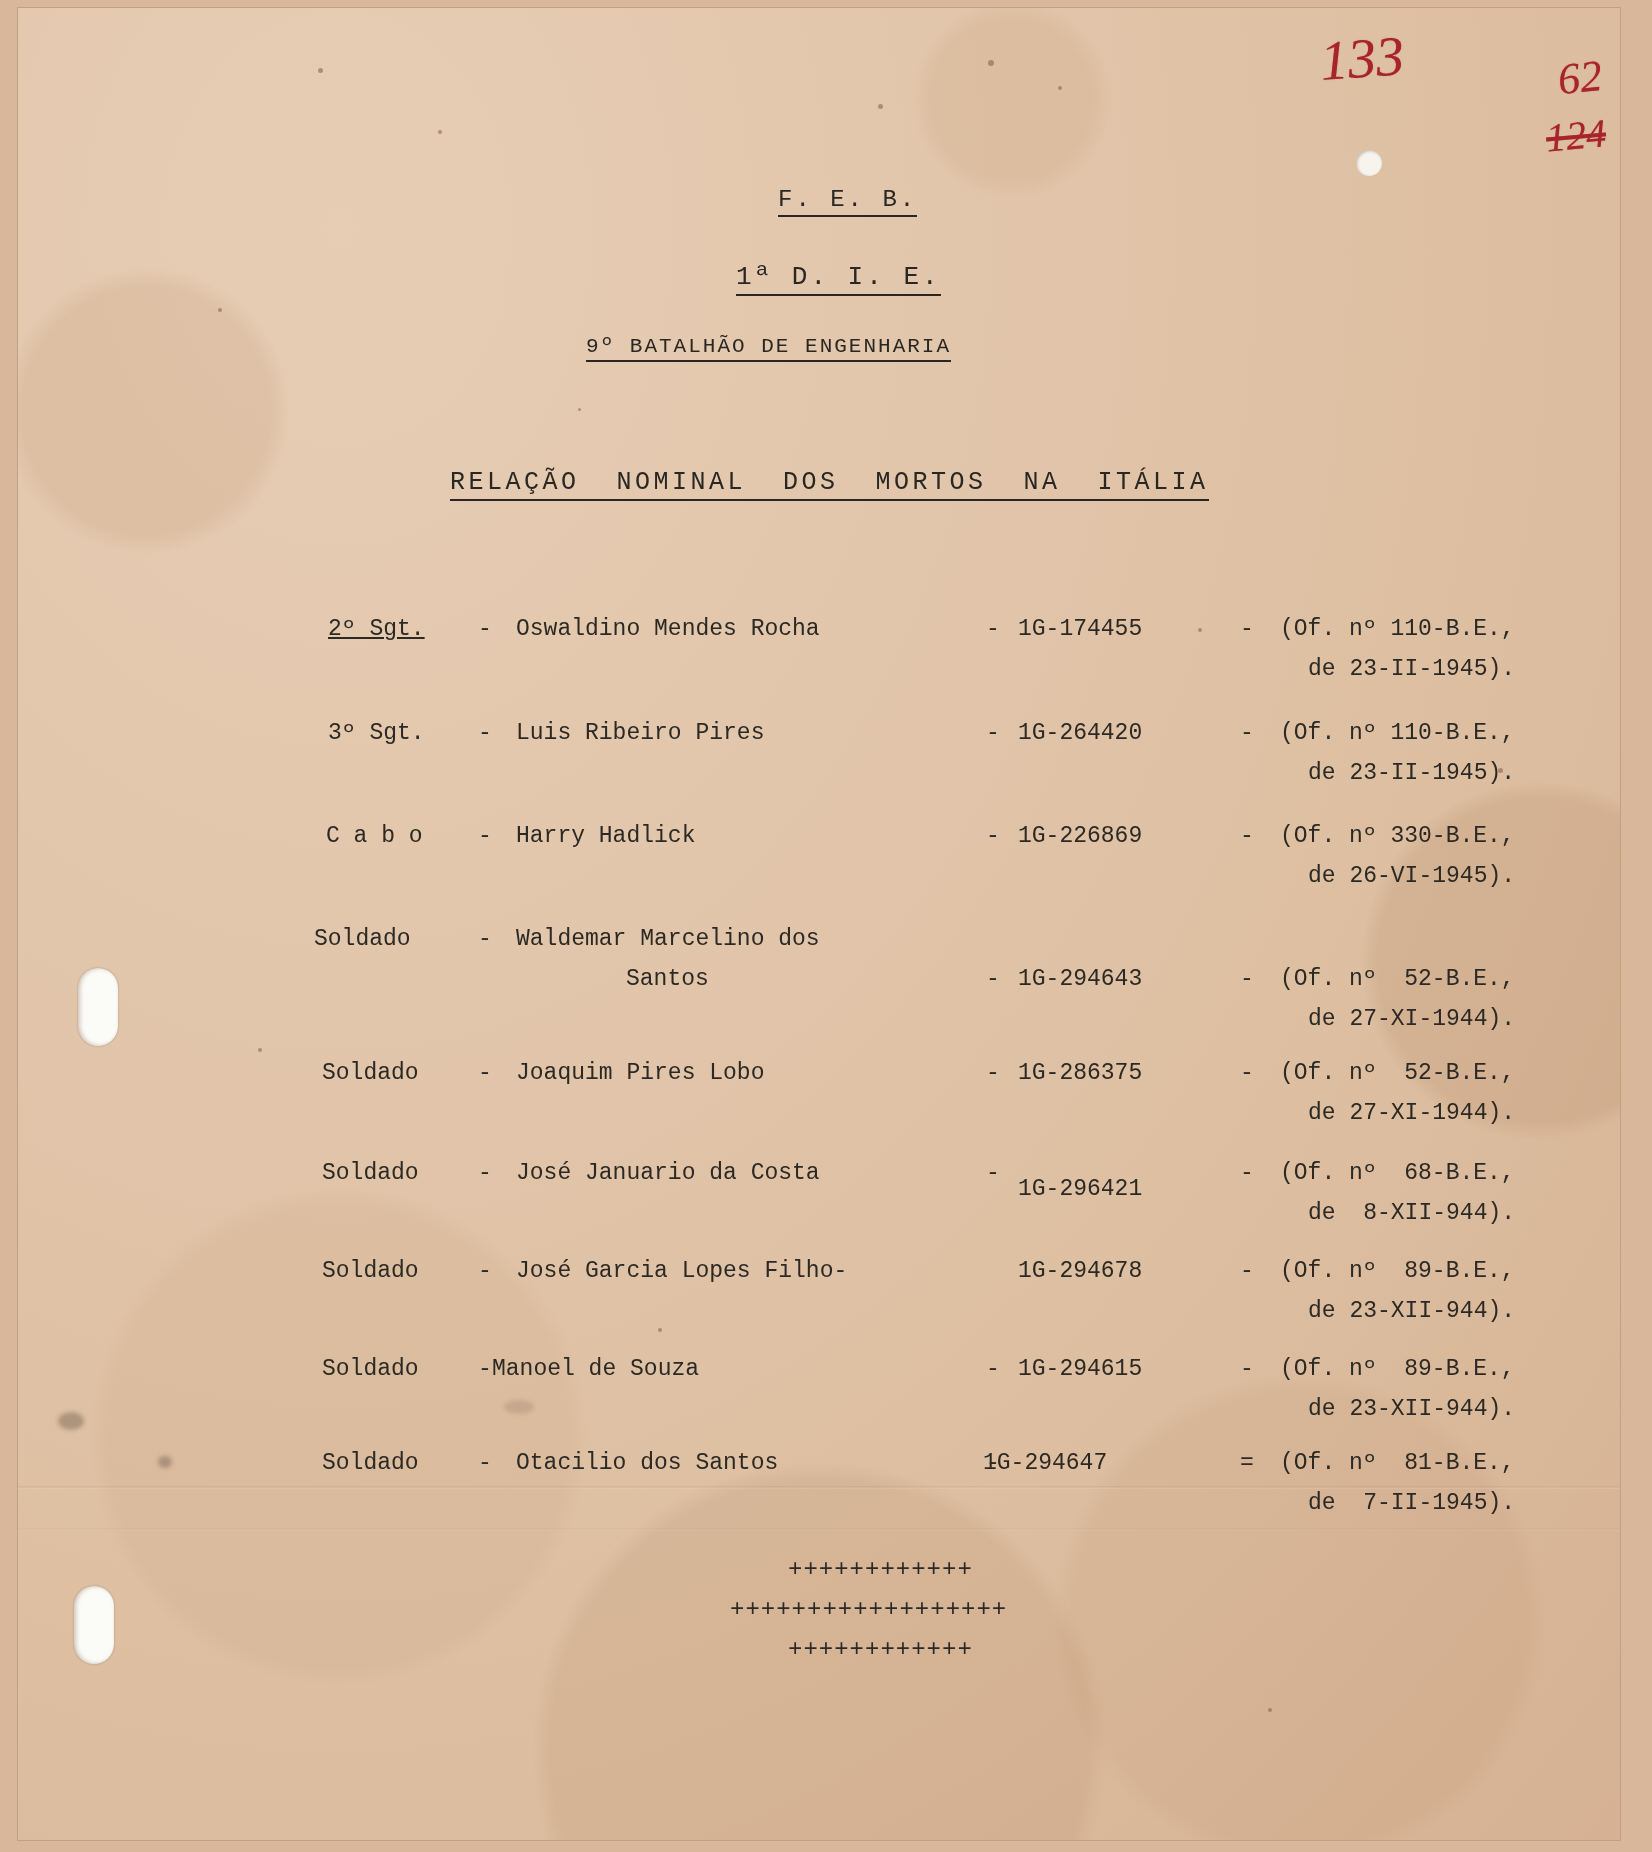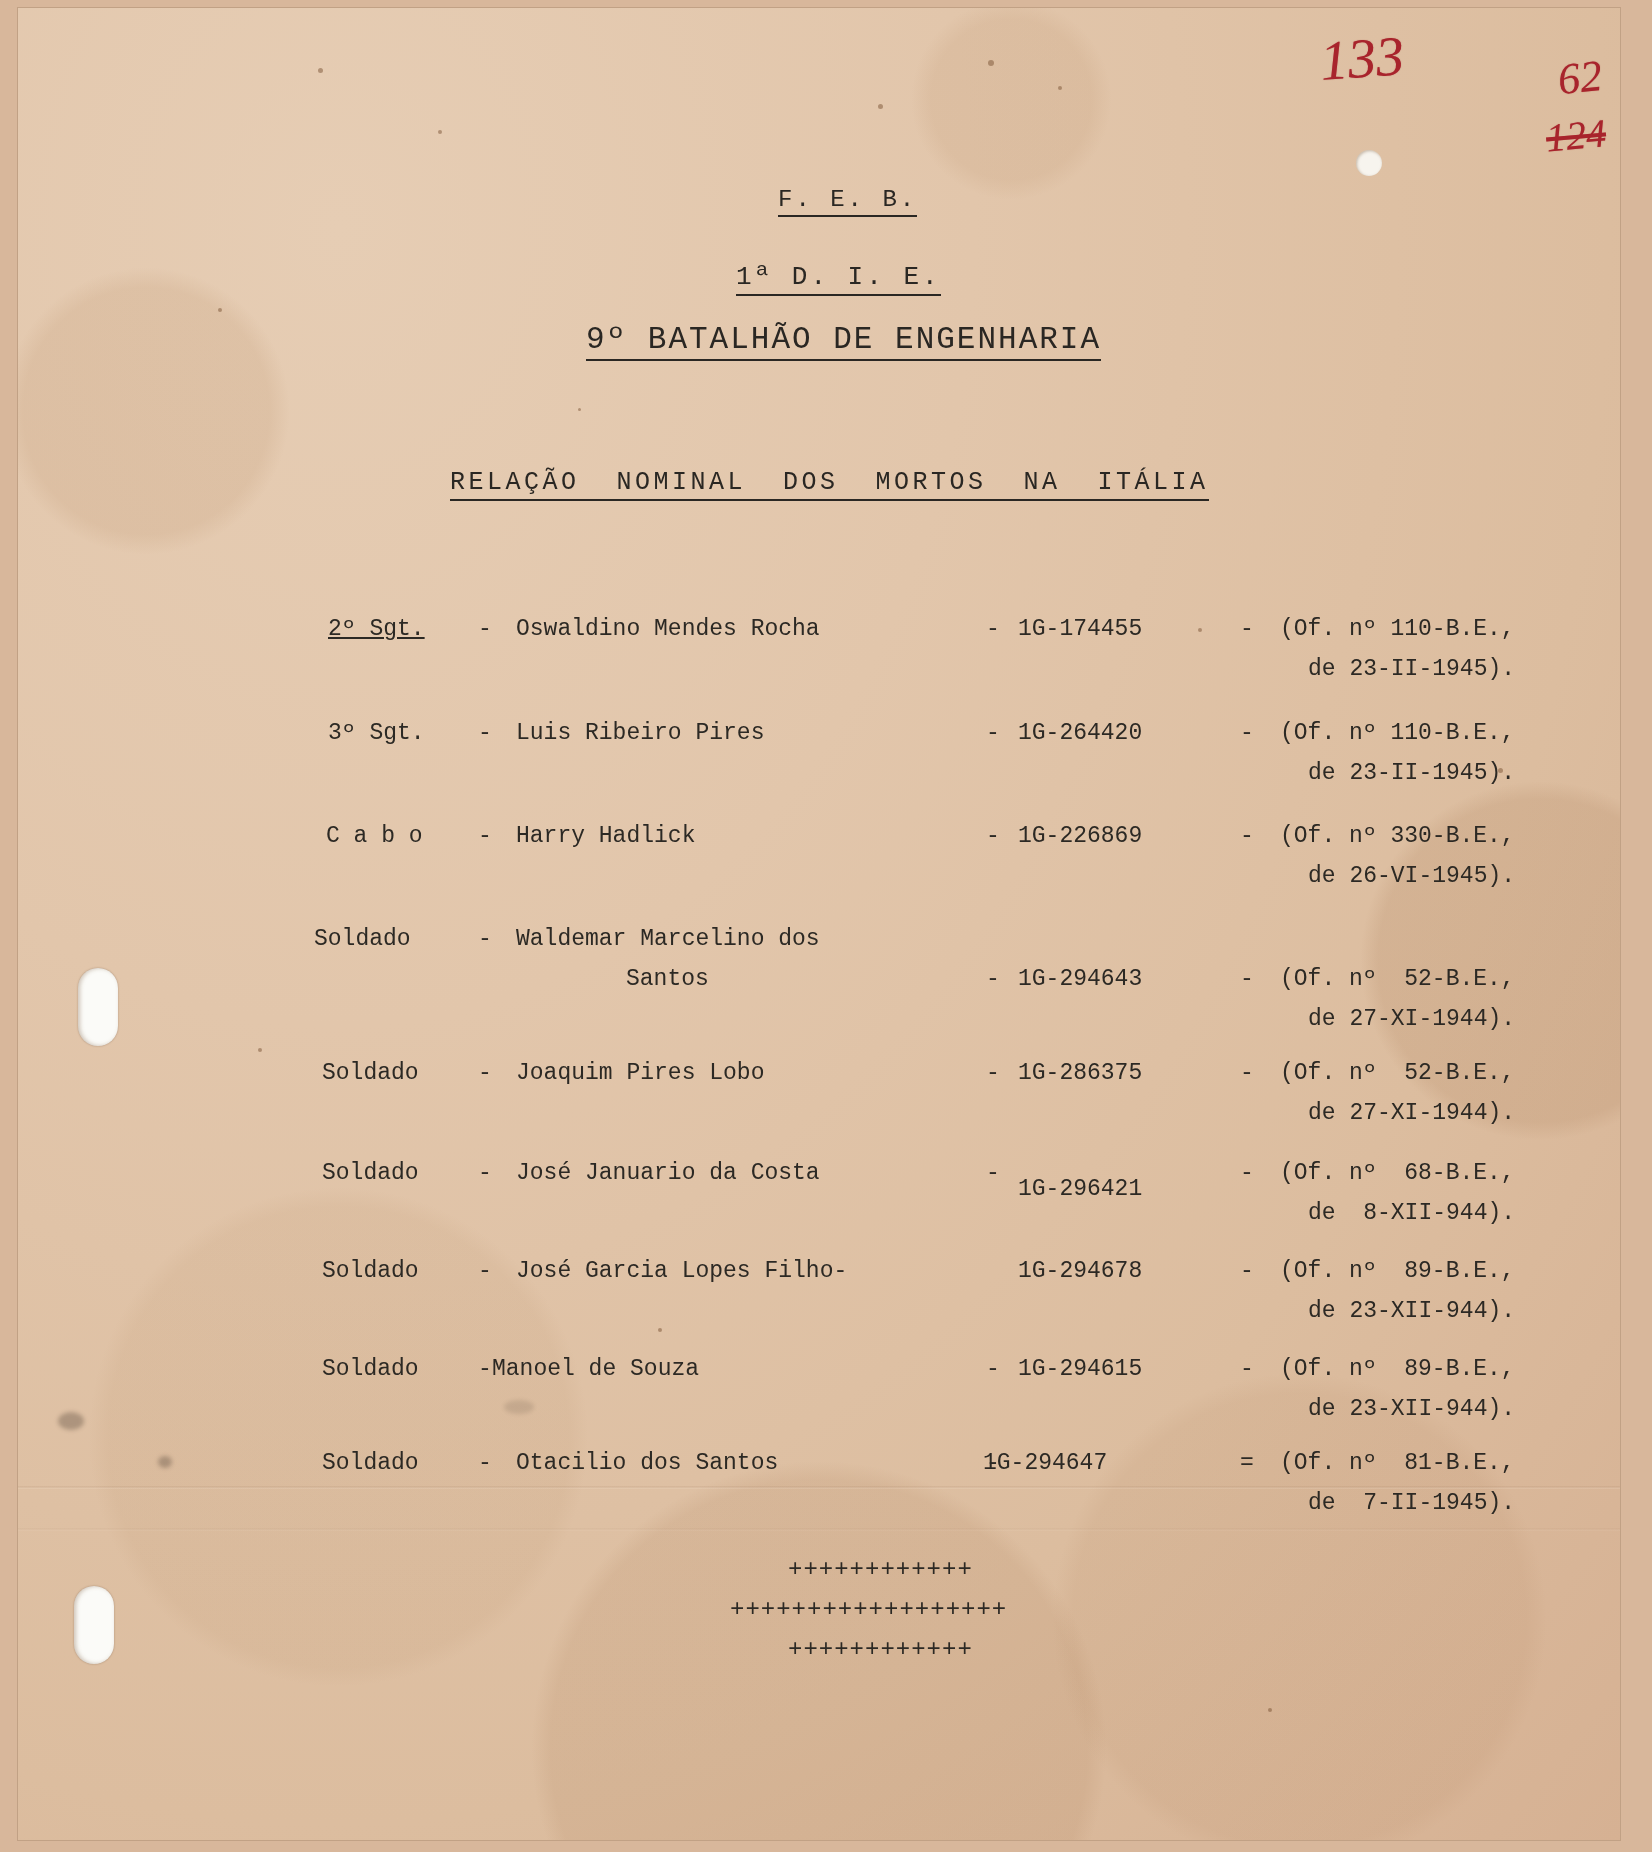--- a/index.html
+++ b/index.html
@@ -104,21 +104,21 @@
     color: #2a2723;
     white-space: pre;
     letter-spacing: 0.5px;
     font-size: 23px;
     line-height: 1.0;
   }
   .u { border-bottom: 2px solid #2a2723; padding-bottom: 2px; }
 
   .hdr1 { left: 760px; top: 180px; font-size: 24px; letter-spacing: 3px; text-align: right; }
   .hdr2 { left: 718px; top: 256px; font-size: 26px; letter-spacing: 3px; }
-  .hdr3 { left: 568px; top: 316px; font-size: 31px; letter-spacing: 2px; }
+  .hdr3 { left: 568px; top: 328px; font-size: 21px; letter-spacing: 2px; }
   .title { left: 432px; top: 462px; font-size: 25px; letter-spacing: 3.5px; }
 
   
   .row { position: absolute; font-size: 23px; color: #2c2924; white-space: pre; }
 
   .plus {
     position: absolute;
     color: #2c2924;
     white-space: pre;
     font-size: 24px;

